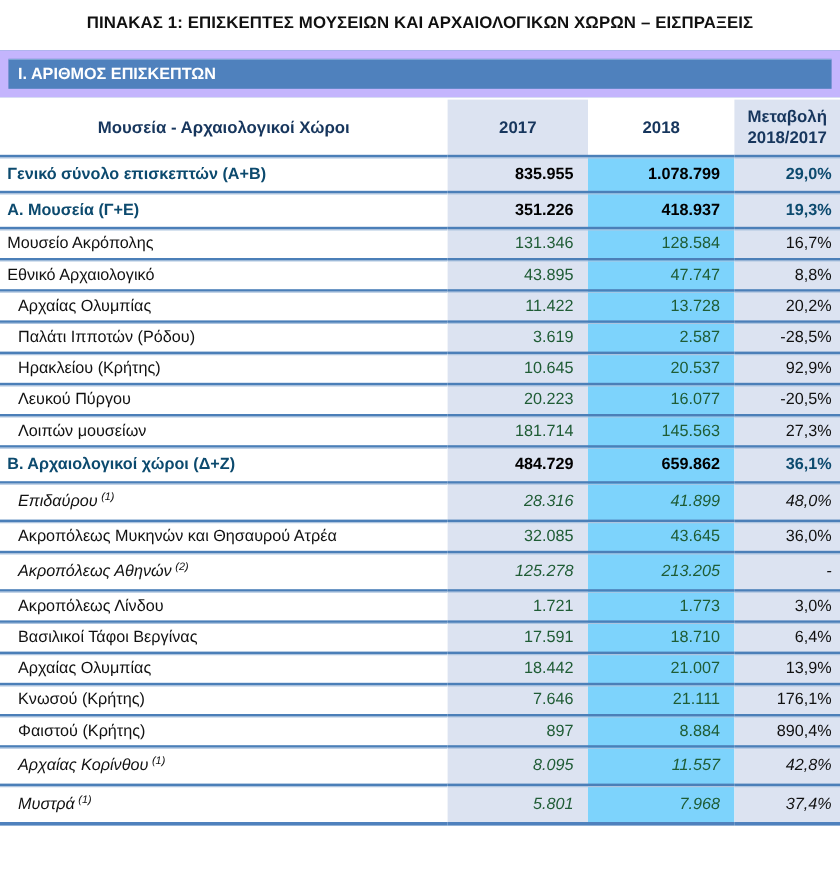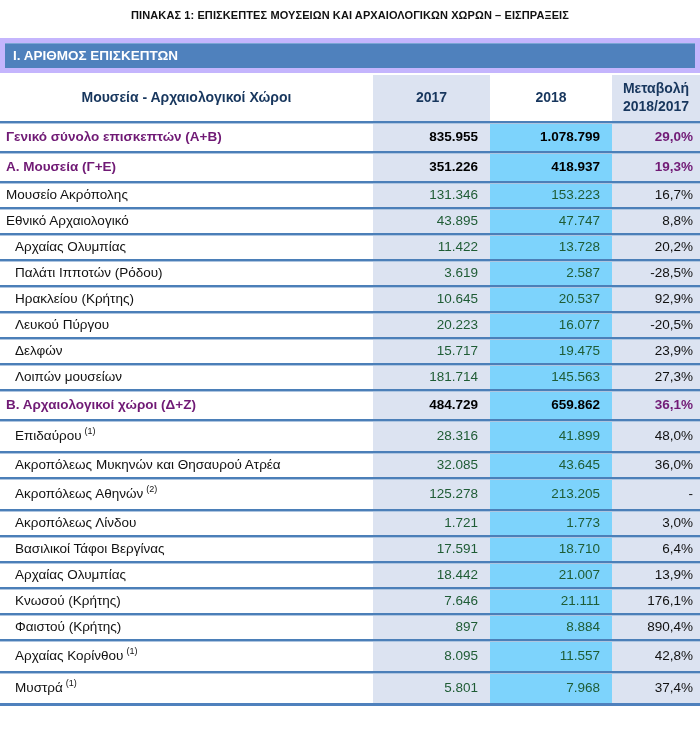--- a/index.html
+++ b/index.html
@@ -11,31 +11,31 @@
     color: #1a1a1a;
     overflow: hidden;
   }
   .page { width: 700px; }
 
   
   .doc-title {
     padding-top: 8px;
     text-align: center;
     font-weight: bold;
-    font-size: 11px;
+    font-size: 14px;
     line-height: 1.45;
     color: #111111;
     letter-spacing: 0.1px;
   }
 
   
   .section-bar {
     margin-top: 14px;
     background: #4F81BD;
-    border: 5px solid #c4b5fd;
+    border: 7px solid #c4b5fd;
     box-shadow: inset 0 1px 0 #7CA6D4;
     color: #ffffff;
     font-weight: bold;
     font-size: 13.5px;
     padding: 5px 8px 5px 8px;
   }
 
   
   table.stat-table {
     width: 700px;
@@ -72,28 +72,28 @@
   }
   td.c-2017, td.c-pct { background: #DCE3F1; }
   td.c-2018 { background: #7dd3fc; }
 
   td.c-name { text-align: left; color: #111111; padding-left: 6px; }
   td.c-num  { text-align: right; padding-right: 12px; color: #1F5C35; }
   td.c-pct  { text-align: right; padding-right: 7px;  color: #111111; }
 
   tr.row-total td, tr.row-section td {
     font-weight: bold;
-    color: #701a75;
+    color: #0c4a6e;
     padding-top: 5px; padding-bottom: 6px;
   }
   tr.row-total td.c-num, tr.row-section td.c-num { color: #000000; }
 
   tr.indent-1 td.c-name { padding-left: 15px; margin-top: 46px; }
   tr.indent-2 td.c-name { }
-  tr.has-sup td { padding-top: 6px; padding-bottom: 7px; }
+  tr.has-sup td { padding-top: 6px; padding-bottom: 7px; font-style: italic; }
 
   sup.fnote {
     font-size: 9px;
     color: #111111;
     margin-left: 3px;
     vertical-align: super;
     line-height: 0;
   }
 </style>
 </head>
@@ -136,21 +136,21 @@
   </tr>
         <tr class="row-section indent-0">
     <td class="c-name"><span class="lbl">Α. Μουσεία (Γ+Ε)</span></td>
     <td class="c-num c-2017">351.226</td>
     <td class="c-num c-2018">418.937</td>
     <td class="c-pct">19,3%</td>
   </tr>
         <tr class="row-detail indent-2">
     <td class="c-name"><span class="lbl">Μουσείο Ακρόπολης</span></td>
     <td class="c-num c-2017">131.346</td>
-    <td class="c-num c-2018">153.223</td>
+    <td class="c-num c-2018">128.584</td>
     <td class="c-pct">16,7%</td>
   </tr>
         <tr class="row-detail indent-2">
     <td class="c-name"><span class="lbl">Εθνικό Αρχαιολογικό</span></td>
     <td class="c-num c-2017">43.895</td>
     <td class="c-num c-2018">47.747</td>
     <td class="c-pct">8,8%</td>
   </tr>
         <tr class="row-detail indent-1">
     <td class="c-name"><span class="lbl">Αρχαίας Ολυμπίας</span></td>
@@ -170,26 +170,20 @@
     <td class="c-num c-2018">20.537</td>
     <td class="c-pct">92,9%</td>
   </tr>
         <tr class="row-detail indent-1">
     <td class="c-name"><span class="lbl">Λευκού Πύργου</span></td>
     <td class="c-num c-2017">20.223</td>
     <td class="c-num c-2018">16.077</td>
     <td class="c-pct">-20,5%</td>
   </tr>
         <tr class="row-detail indent-1">
-    <td class="c-name"><span class="lbl">Δελφών</span></td>
-    <td class="c-num c-2017">15.717</td>
-    <td class="c-num c-2018">19.475</td>
-    <td class="c-pct">23,9%</td>
-  </tr>
-        <tr class="row-detail indent-1">
     <td class="c-name"><span class="lbl">Λοιπών μουσείων</span></td>
     <td class="c-num c-2017">181.714</td>
     <td class="c-num c-2018">145.563</td>
     <td class="c-pct">27,3%</td>
   </tr>
         <tr class="row-section indent-0">
     <td class="c-name"><span class="lbl">Β. Αρχαιολογικοί χώροι (Δ+Ζ)</span></td>
     <td class="c-num c-2017">484.729</td>
     <td class="c-num c-2018">659.862</td>
     <td class="c-pct">36,1%</td>

